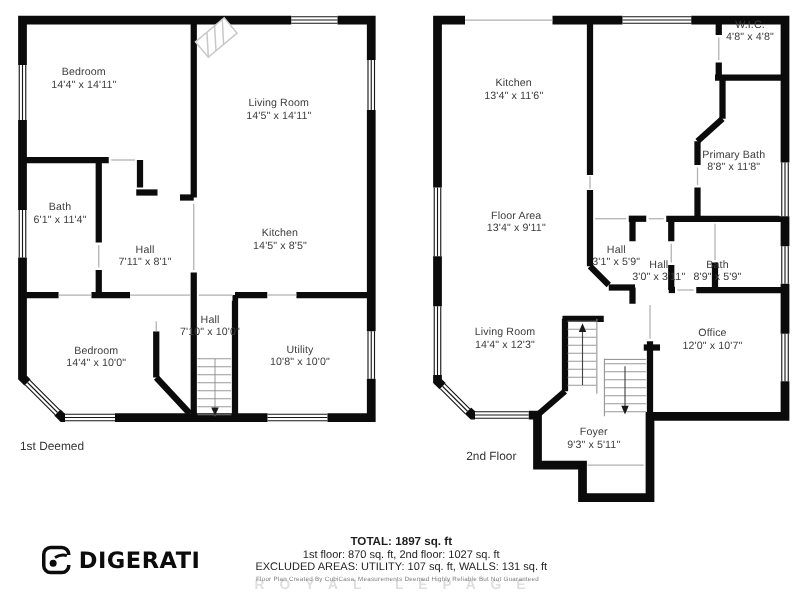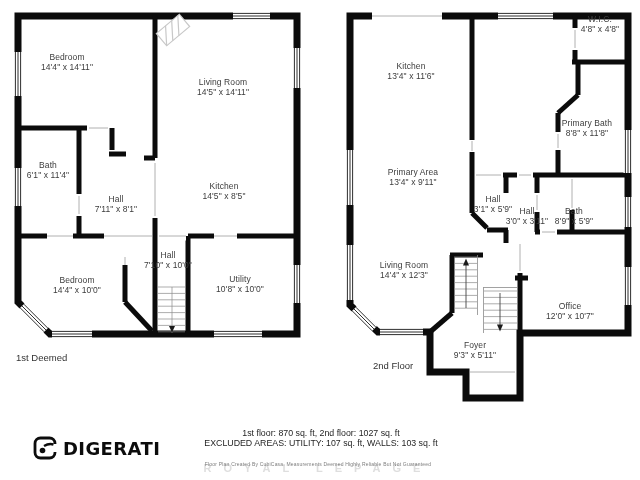--- a/index.html
+++ b/index.html
@@ -263,52 +263,53 @@
       </div>
       <div class="room-label" style="left: 600px; top: 24px;">
         <div class="rname">W.I.C.</div>
         <div class="rdims">4'8" x 4'8"</div>
       </div>
       <div class="room-label" style="left: 587px; top: 128px;">
         <div class="rname">Primary Bath</div>
         <div class="rdims">8'8" x 11'8"</div>
       </div>
       <div class="room-label" style="left: 413px; top: 177px;">
-        <div class="rname">Primary Area</div>
+        <div class="rname">Floor Area</div>
         <div class="rdims">13'4" x 9'11"</div>
       </div>
       <div class="room-label" style="left: 493px; top: 204px;">
         <div class="rname">Hall</div>
         <div class="rdims">3'1" x 5'9"</div>
       </div>
       <div class="room-label" style="left: 527px; top: 216px;">
         <div class="rname">Hall</div>
         <div class="rdims">3'0" x 3'11"</div>
       </div>
       <div class="room-label" style="left: 574px; top: 216px;">
         <div class="rname">Bath</div>
         <div class="rdims">8'9" x 5'9"</div>
       </div>
       <div class="room-label" style="left: 404px; top: 270px;">
         <div class="rname">Living Room</div>
         <div class="rdims">14'4" x 12'3"</div>
       </div>
-      <div class="room-label" style="left: 570px; top: 271px; margin-top: 40px;">
+      <div class="room-label" style="left: 570px; top: 271px;">
         <div class="rname">Office</div>
         <div class="rdims">12'0" x 10'7"</div>
       </div>
       <div class="room-label" style="left: 475px; top: 350px;">
         <div class="rname">Foyer</div>
         <div class="rdims">9'3" x 5'11"</div>
       </div>
     </div>
 
   <div class="footer">
+    <div class="total">TOTAL: 1897 sq. ft</div>
     <div>1st floor: 870 sq. ft, 2nd floor: 1027 sq. ft</div>
-    <div>EXCLUDED AREAS: UTILITY: 107 sq. ft, WALLS: 103 sq. ft</div>
+    <div>EXCLUDED AREAS: UTILITY: 107 sq. ft, WALLS: 131 sq. ft</div>
   </div>
 
   <div class="watermark">
     <span class="ghost">ROYAL LEPAGE</span>
     <span class="note">Floor Plan Created By CubiCasa. Measurements Deemed Highly Reliable But Not Guaranteed</span>
   </div>
 
   <div class="logo">
     <svg width="24" height="24" viewBox="0 0 24 24">
       <rect x="2" y="2" width="20" height="20" rx="5.5" fill="none" stroke="#0c0c0c" stroke-width="2.8"></rect>

